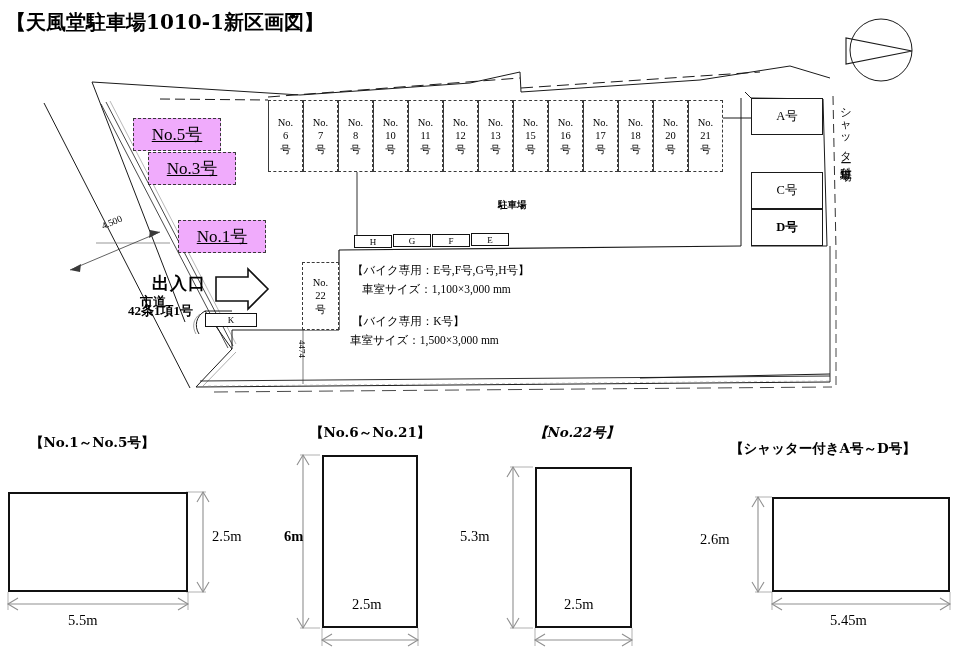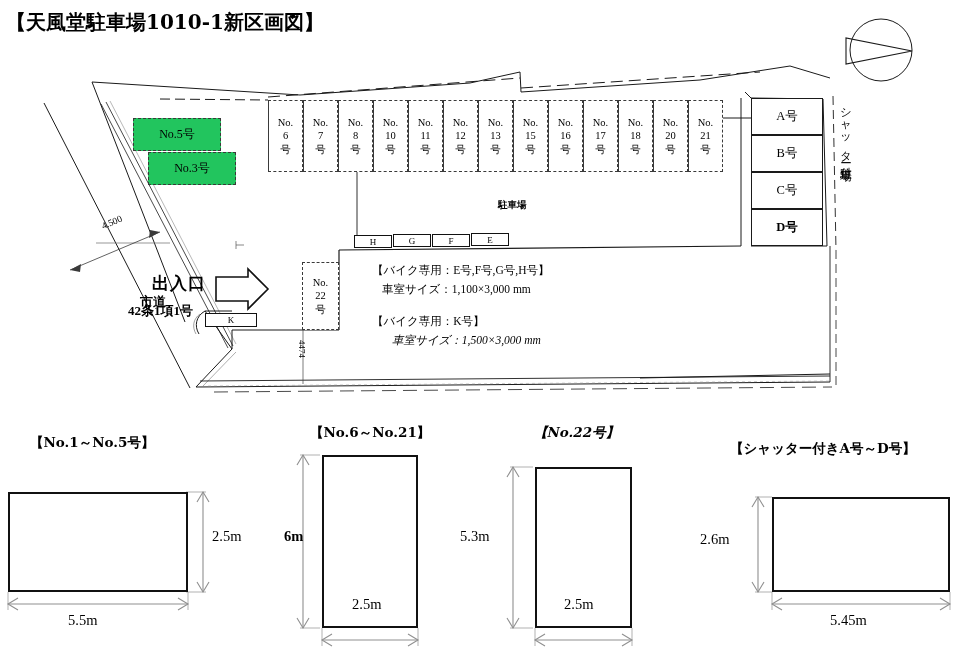--- a/index.html
+++ b/index.html
@@ -32,21 +32,21 @@
     border:1px dashed #3a3a3a;border-left-style:solid;border-right-style:dashed;
     display:flex;flex-direction:column;align-items:center;justify-content:center;
     font-size:10.5px;line-height:1.28;background:#fff;
   }
   .stall span{display:block;text-align:center;}
 
   
   .lstall{
     position:absolute;box-sizing:border-box;border:1px dashed #3a3a3a;
     display:flex;align-items:center;justify-content:center;
-    font-size:12px;background:#22c55e;
+    font-size:17px;background:#f0abfc;text-decoration:underline;
   }
 
   
   .shutter-wrap{position:absolute;left:751px;top:98px;width:92px;height:148px;}
   .sblock{
     position:absolute;left:0;width:72px;height:37px;box-sizing:border-box;
     border:1px solid #1a1a1a;background:#fff;
     display:flex;align-items:center;justify-content:center;font-size:12.5px;
   }
 
@@ -59,21 +59,21 @@
 
   
   #stall-22{
     position:absolute;left:302px;top:262px;width:37px;height:68px;box-sizing:border-box;
     border:1px dashed #3a3a3a;background:#fff;
     display:flex;flex-direction:column;align-items:center;justify-content:center;
     font-size:10.5px;line-height:1.3;
   }
 
   
-  .anno{position:absolute;font-size:11.5px;line-height:1.55;white-space:nowrap;margin-left:20px;}
+  .anno{position:absolute;font-size:11.5px;line-height:1.55;white-space:nowrap;}
 
   
   #entrance-label{position:absolute;left:152px;top:272px;font-size:17px;font-weight:bold;letter-spacing:1px;}
 
   
   .detail{position:absolute;}
   .detail .cap{position:absolute;font-size:13.5px;font-weight:bold;white-space:nowrap;
                font-family:"DejaVu Serif","Liberation Serif",serif;}
   .box{position:absolute;border:2px solid #111;background:#fff;box-sizing:border-box;}
   .dim{position:absolute;font-size:14.5px;white-space:nowrap;}
@@ -266,24 +266,24 @@
   </div>
   <div class="stall">
     <span>No.</span>
     <span>21</span>
     <span>号</span>
   </div>
 </div>
 
 <div class="lstall" style="left:133px;top:118px;width:88px;height:33px;">No.5号</div>
 <div class="lstall" style="left:148px;top:152px;width:88px;height:33px;">No.3号</div>
+<div class="lstall" style="left:178px;top:220px;width:88px;height:33px;">No.1号</div>
 
 <div class="shutter-wrap">
   <div class="sblock" style="top:0px;">A号</div>
-  <div class="sblock" style="top:37px;">B号</div>
   <div class="sblock" style="top:74px;">C号</div>
   <div class="sblock" style="top:111px;font-weight:bold;">D号</div>
 </div>
 <div class="vtxt" style="left:838px;top:100px;font-size:11.5px;letter-spacing:1px;">シャッター付駐車場</div>
 
 <div class="bike" style="left:354px;top:235px;width:38px;height:13px;">H</div>
 <div class="bike" style="left:393px;top:234px;width:38px;height:13px;">G</div>
 <div class="bike" style="left:432px;top:234px;width:38px;height:13px;">F</div>
 <div class="bike" style="left:471px;top:233px;width:38px;height:13px;">E</div>
 <div class="bike" style="left:205px;top:313px;width:52px;height:14px;">K</div>
@@ -301,21 +301,21 @@
 <div class="txt tiny" style="left:140px;top:295px;font-weight:bold;">市道</div>
 <div class="txt tiny" style="left:128px;top:304px;font-weight:bold;">42条1項1号</div>
 
 <div class="txt" style="left:100px;top:222px;font-size:9.5px;transform:rotate(-23deg);transform-origin:left top;">4.500</div>
 
 <div class="txt" style="left:297px;top:340px;font-size:9px;writing-mode:vertical-rl;">4474</div>
 
 <div class="anno" style="left:352px;top:262px;">【バイク専用：E号,F号,G号,H号】</div>
 <div class="anno" style="left:362px;top:281px;">車室サイズ：1,100×3,000 mm</div>
 <div class="anno" style="left:352px;top:313px;">【バイク専用：K号】</div>
-<div class="anno" style="left:372px;top:332px;font-style:italic;">車室サイズ：1,500×3,000 mm</div>
+<div class="anno" style="left:350px;top:332px;">車室サイズ：1,500×3,000 mm</div>
 
 </div>
 
 <div class="detail">
   <div class="cap" style="left:30px;top:434px;">【No.1～No.5号】</div>
   <div class="box" style="left:8px;top:492px;width:180px;height:100px;"></div>
   <div class="dim" style="left:212px;top:528px;">2.5m</div>
   <div class="dim" style="left:68px;top:612px;">5.5m</div>
 </div>
 

